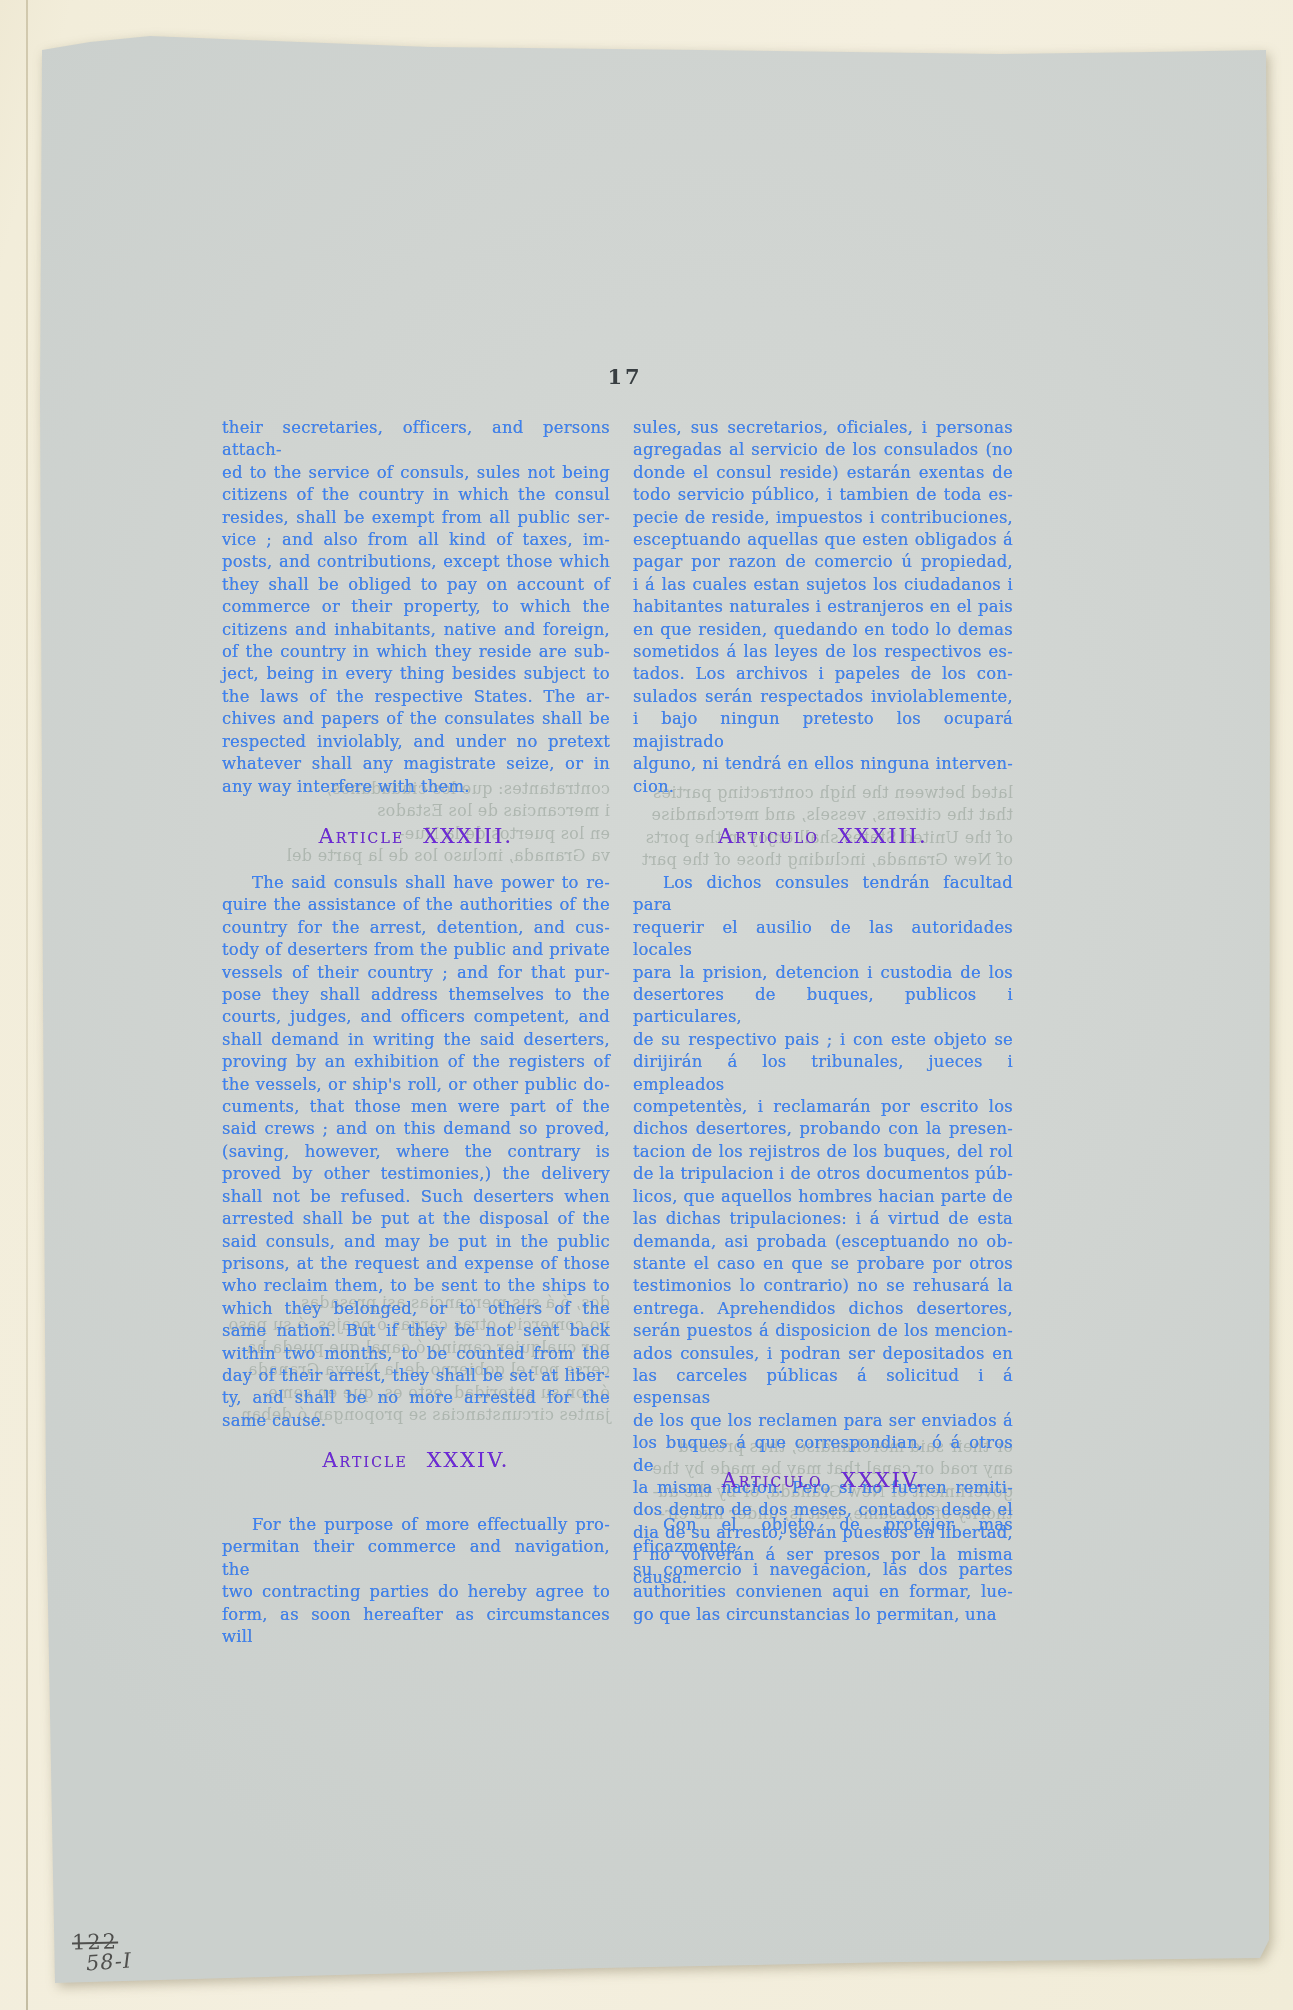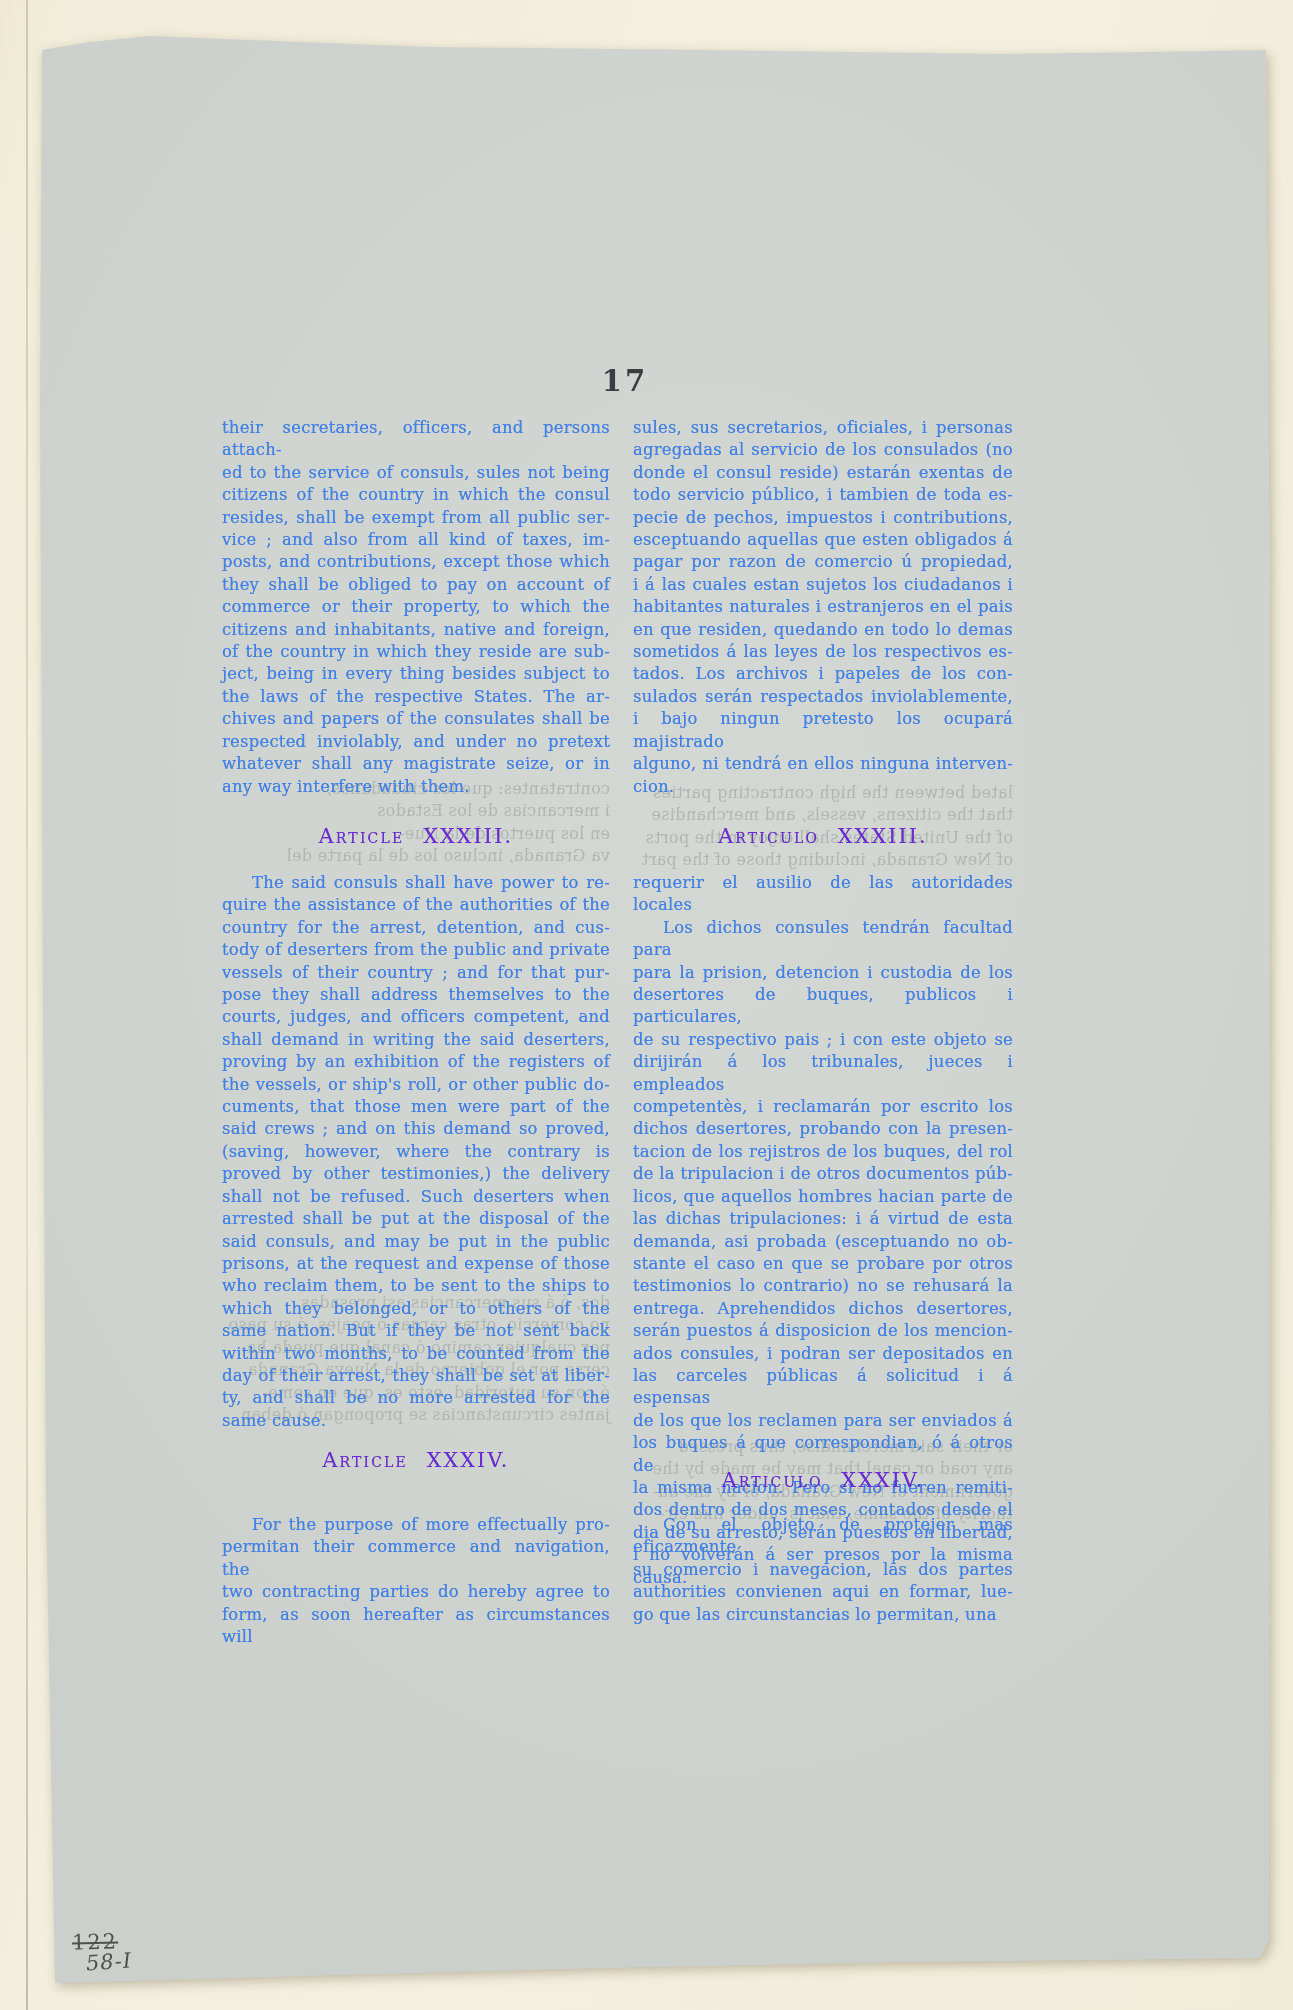--- a/index.html
+++ b/index.html
@@ -20,21 +20,21 @@
     clip-path:polygon(
       42px 50px, 90px 42px, 150px 36px, 300px 42px, 430px 47px,
       700px 50px, 1000px 54px, 1150px 52px, 1266px 50px,
       1270px 600px, 1269px 1940px, 1260px 1958px,
       1100px 1960px, 900px 1962px, 600px 1968px, 300px 1976px, 55px 1983px,
       46px 1500px, 43px 1000px, 40px 400px);
     box-shadow:inset 0 3px 5px rgba(80,85,80,.18), inset -3px 0 6px rgba(80,85,80,.10);
   }
   .pageno{
     position:absolute;left:625px;top:364px;transform:translateX(-50%);
-    font-size:29px;font-weight:bold;letter-spacing:3px;color:#383e41;z-index:3;
+    font-size:21px;font-weight:bold;letter-spacing:3px;color:#383e41;z-index:3;
   }
   .col{position:absolute;z-index:2;font-size:16.4px;line-height:22.4px;color:#3b82f6;
        letter-spacing:.25px;text-shadow:0 0 .5px rgba(70,75,80,.55);}
   .tline{text-align:justify;text-align-last:justify;white-space:normal;}
   .tline-last{text-align-last:left;}
   .p-indent .tline-first{text-indent:30px;}
   .heading{position:absolute;z-index:2;text-align:center;color:#6d28d9;
     font-variant:small-caps;font-size:20.5px;letter-spacing:2.2px;word-spacing:10px;
     text-shadow:0 0 .5px rgba(60,65,70,.55);}
   .ghost{position:absolute;z-index:1;font-size:16px;line-height:22.4px;color:#a9b2ab;
@@ -137,37 +137,37 @@
     <div class="tline">permitan their commerce and navigation, the</div>
     <div class="tline">two contracting parties do hereby agree to</div>
     <div class="tline tline-last">form, as soon hereafter as circumstances will</div>
   </div>
 
 <div class="col es" style="top:417px;">
     <div class="tline tline-first">sules, sus secretarios, oficiales, i personas</div>
     <div class="tline">agregadas al servicio de los consulados (no</div>
     <div class="tline">donde el consul reside) estarán exentas de</div>
     <div class="tline">todo servicio público, i tambien de toda es-</div>
-    <div class="tline">pecie de pechos, impuestos i contributions,</div>
+    <div class="tline">pecie de reside, impuestos i contribuciones,</div>
     <div class="tline">esceptuando aquellas que esten obligados á</div>
     <div class="tline">pagar por razon de comercio ú propiedad,</div>
     <div class="tline">i á las cuales estan sujetos los ciudadanos i</div>
     <div class="tline">habitantes naturales i estranjeros en el pais</div>
     <div class="tline">en que residen, quedando en todo lo demas</div>
     <div class="tline">sometidos á las leyes de los respectivos es-</div>
     <div class="tline">tados.  Los archivos i papeles de los con-</div>
     <div class="tline">sulados serán respectados inviolablemente,</div>
     <div class="tline">i bajo ningun pretesto los ocupará majistrado</div>
     <div class="tline">alguno, ni tendrá en ellos ninguna interven-</div>
     <div class="tline tline-last">cion.</div>
   </div>
 <div class="heading es" style="top:824px;">Articulo XXXIII.</div>
 <div class="col es p-indent" style="top:872px;">
+    <div class="tline tline-first">Los dichos consules tendrán facultad para</div>
     <div class="tline">requerir el ausilio de las autoridades locales</div>
-    <div class="tline tline-first">Los dichos consules tendrán facultad para</div>
     <div class="tline">para la prision, detencion i custodia de los</div>
     <div class="tline">desertores de buques, publicos i particulares,</div>
     <div class="tline">de su respectivo pais ; i con este objeto se</div>
     <div class="tline">dirijirán á los tribunales, jueces i empleados</div>
     <div class="tline">competentès, i reclamarán por escrito los</div>
     <div class="tline">dichos desertores, probando con la presen-</div>
     <div class="tline">tacion de los rejistros de los buques, del rol</div>
     <div class="tline">de la tripulacion i de otros documentos púb-</div>
     <div class="tline">licos, que aquellos hombres hacian parte de</div>
     <div class="tline">las dichas tripulaciones: i á virtud de esta</div>

